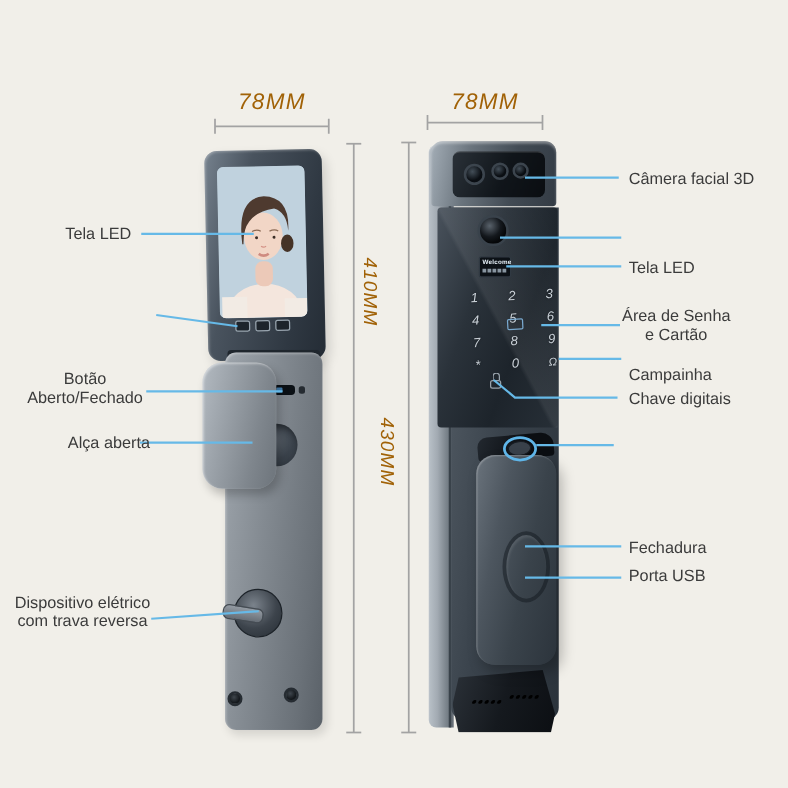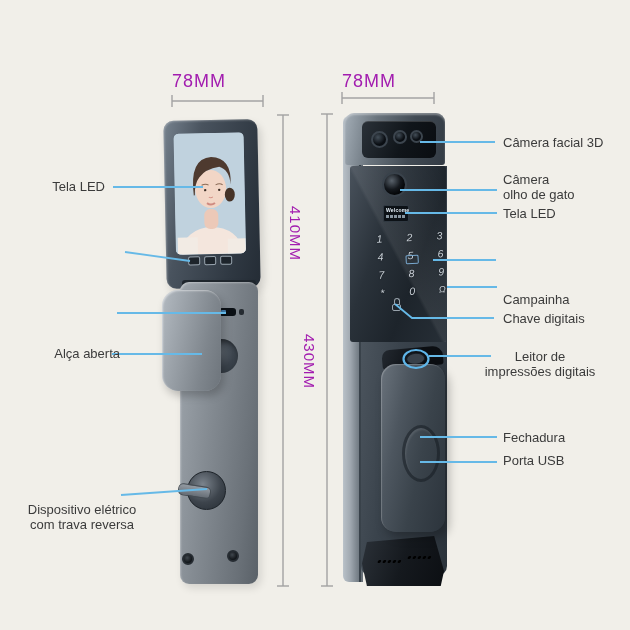--- a/index.html
+++ b/index.html
@@ -2,21 +2,21 @@
 <html><head>
 <meta charset="utf-8">
 <style>
   html,body{margin:0;padding:0;background:#f1efe9;}
   .canvas{position:relative;width:630px;height:630px;background:#f1efe9;overflow:hidden;
           font-family:"Liberation Sans",sans-serif;}
   
   .label{position:absolute;font-size:13px;line-height:15px;color:#3b3b3b;white-space:pre;z-index:6;}
   .label.center{text-align:center;transform:translateX(-50%);}
   .label.right{text-align:right;}
-  .dim{position:absolute;font-size:18px;letter-spacing:1px;color:#a21caf;z-index:6;}
+  .dim{position:absolute;font-size:18px;letter-spacing:1px;color:#a16207;z-index:6;text-align:center;font-style:italic;}
   .dim.vert{writing-mode:vertical-rl;font-size:15px;letter-spacing:1px;}
   
   svg.lines{position:absolute;left:0;top:0;z-index:5;pointer-events:none;}
   
   .lock-left{position:absolute;left:158px;top:112px;width:112px;height:480px;z-index:2;}
   .ll-head{position:absolute;left:7px;top:8px;width:94px;height:168px;border-radius:10px;
     background:linear-gradient(103deg,#76828e 0%,#49535e 30%,#2f3842 75%,#242c35 100%);
     box-shadow:inset 1px 1px 2px rgba(255,255,255,.28),3px 5px 9px rgba(0,0,0,.15);
     transform:rotate(-1.2deg);}
   .ll-screen{position:absolute;left:10px;top:13px;width:70px;height:121px;border-radius:5px;
@@ -136,32 +136,32 @@
       <ellipse cx="416" cy="359" rx="12.5" ry="9" stroke="#5fb5e8" stroke-width="2.2"></ellipse>
     </g>
   </svg>
 
   <div class="dim" style="left:172px;top:71px;width:91px;">78MM</div>
   <div class="dim" style="left:342px;top:71px;width:92px;">78MM</div>
   <div class="dim vert" style="left:287px;top:206px;">410MM</div>
   <div class="dim vert" style="left:301px;top:334px;">430MM</div>
 
   <div class="label right" style="right:525px;top:179px;">Tela LED</div>
+  <div class="label center" style="left:68px;top:295px;">Botão
+Aberto/Fechado</div>
   <div class="label right" style="right:510px;top:346px;">Alça aberta</div>
-  <div class="label center" style="left:82px;top:474px;margin-top:28px;">Dispositivo elétrico
+  <div class="label center" style="left:66px;top:474px;">Dispositivo elétrico
 com trava reversa</div>
 
   <div class="label" style="left:503px;top:135px;">Câmera facial 3D</div>
-  <div class="label" style="left:503px;top:172px;">Câmera
-olho de gato</div>
   <div class="label" style="left:503px;top:206px;">Tela LED</div>
+  <div class="label center" style="left:541px;top:245px;">Área de Senha
+e Cartão</div>
   <div class="label" style="left:503px;top:292px;">Campainha</div>
   <div class="label" style="left:503px;top:311px;">Chave digitais</div>
-  <div class="label center" style="left:540px;top:349px;">Leitor de
-impressões digitais</div>
   <div class="label" style="left:503px;top:430px;">Fechadura</div>
   <div class="label" style="left:503px;top:453px;">Porta USB</div>
 
   <div class="lock-left">
     <div class="ll-head">
       <div class="ll-screen">
         <svg width="70" height="121" viewBox="0 0 70 121">
           <rect width="70" height="121" fill="#c0d2de"></rect>
           <rect x="0" y="0" width="70" height="121" fill="url(#)" opacity="0"></rect>
           <ellipse cx="36" cy="118" rx="30" ry="24" fill="#f4e6dd"></ellipse>

